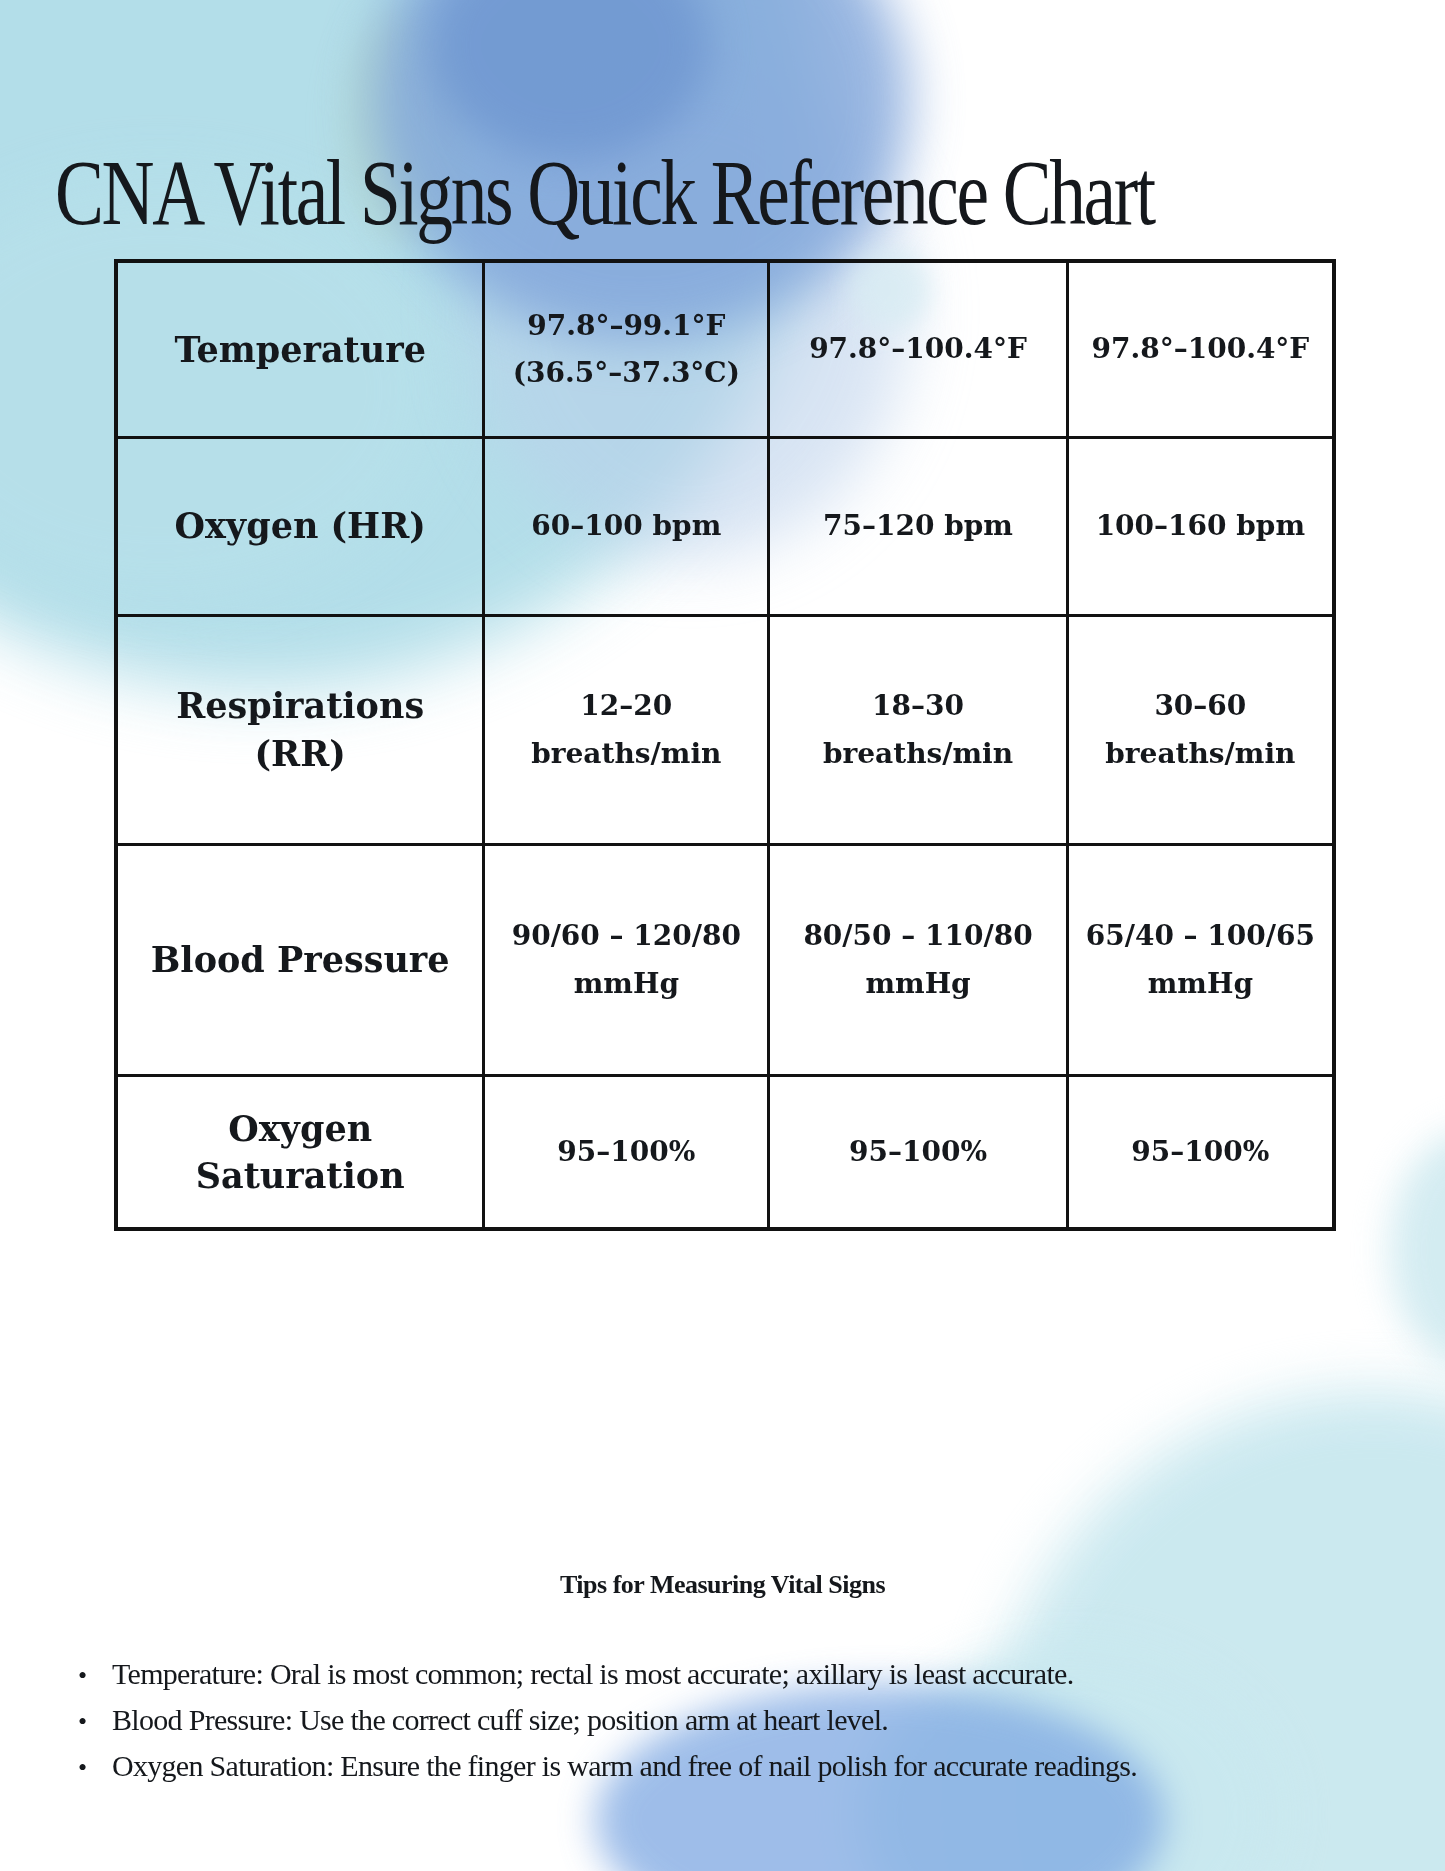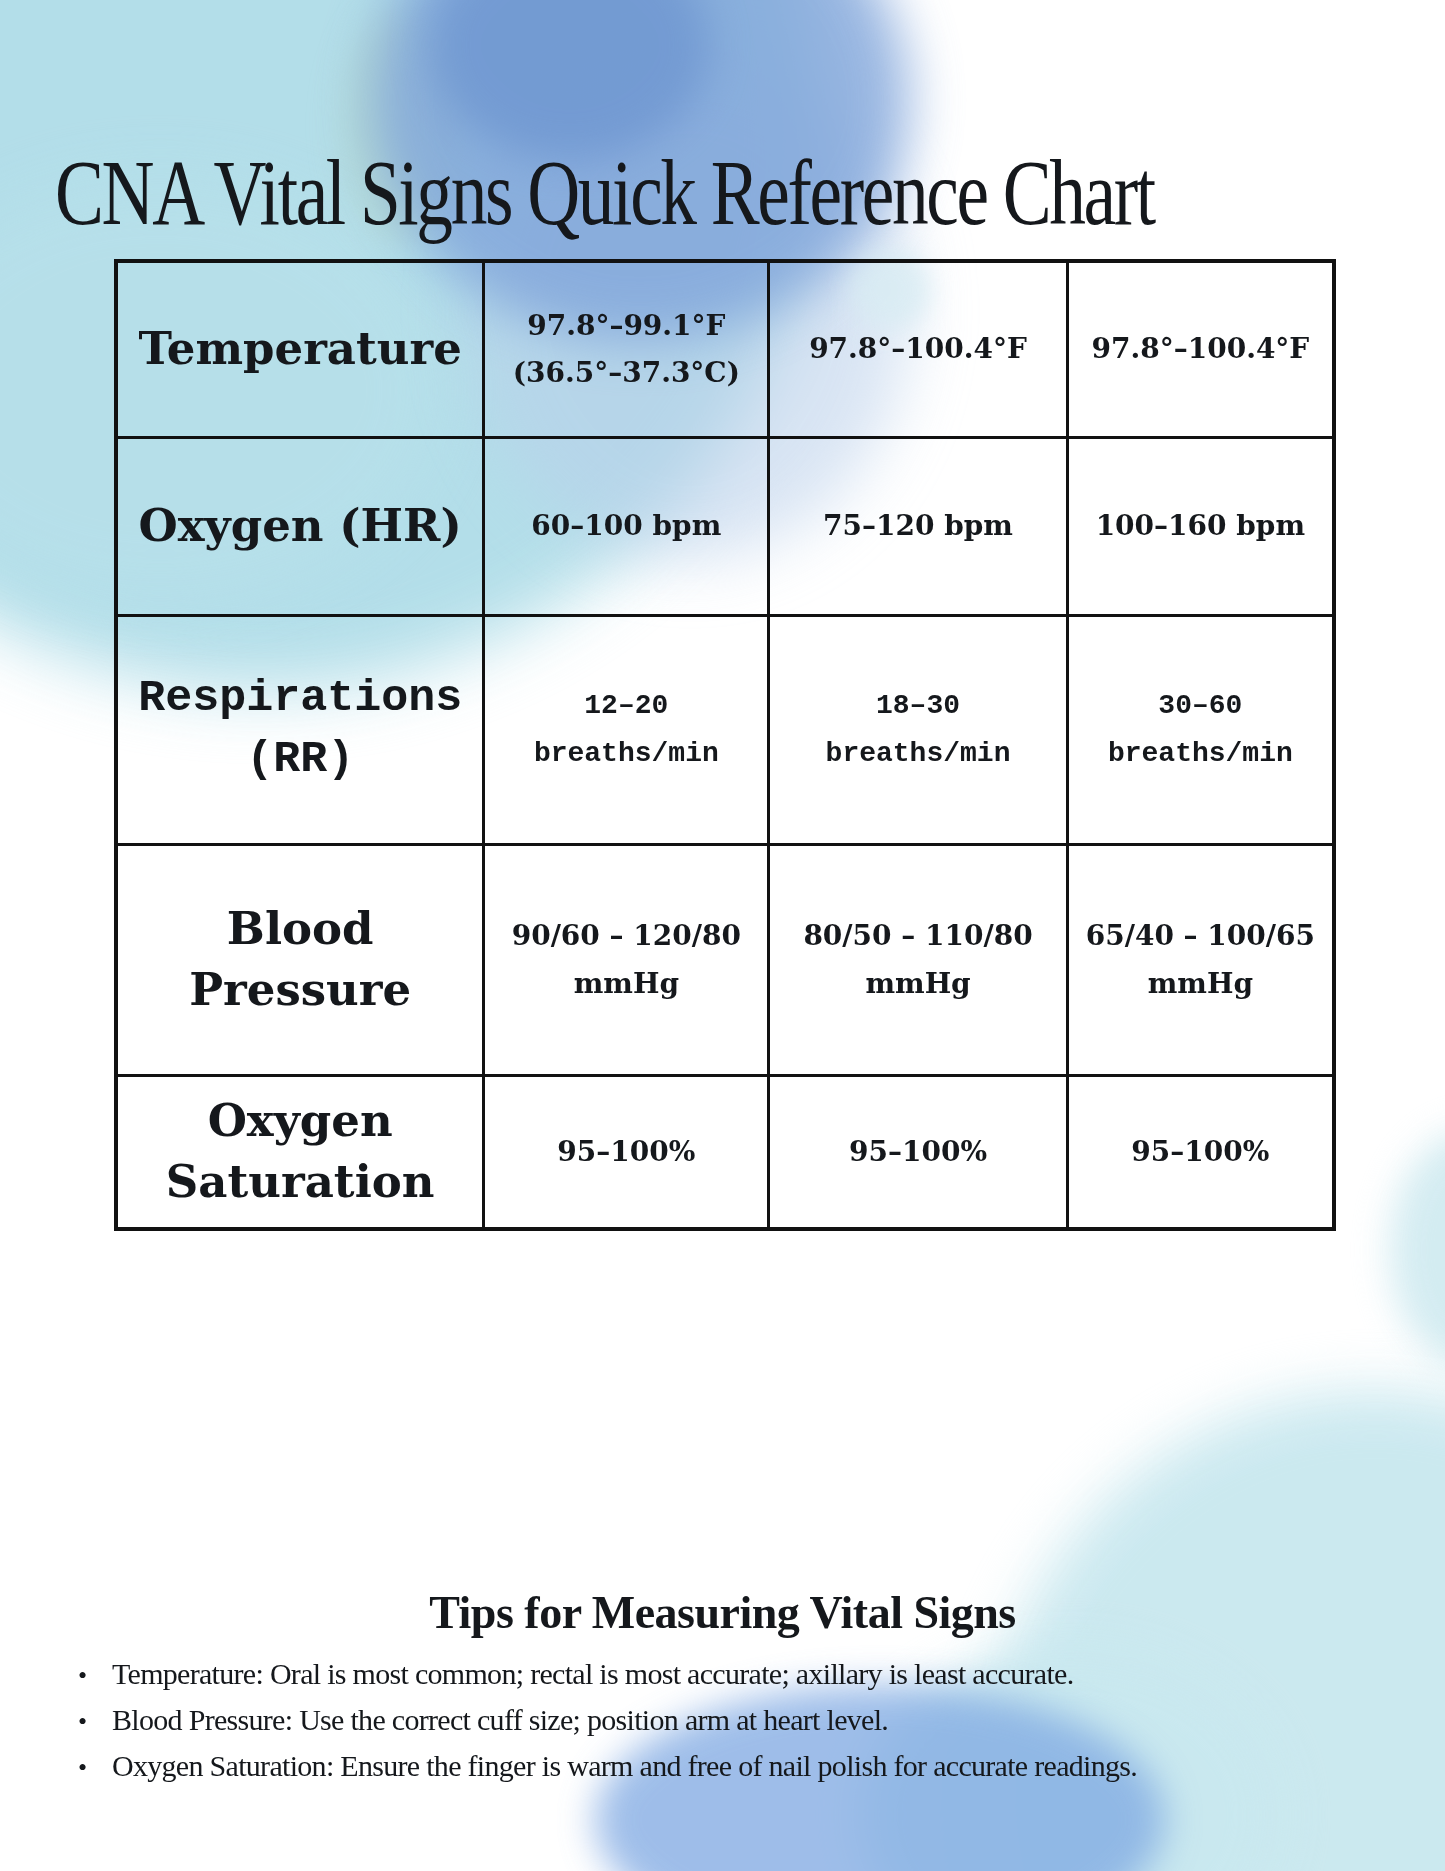--- a/index.html
+++ b/index.html
@@ -45,32 +45,32 @@
   }
   .vtable td,.vtable th{
     border:3px solid #111;
     text-align:center;vertical-align:middle;
     padding:6px 10px;
     background:transparent;
   }
   .vtable{border:4px solid #111;}
   .vtable th{font-size:35px;font-weight:700;line-height:1.45;}
   .vtable td{font-size:28px;font-weight:700;line-height:1.7;}
-  .vtable td.rowlabel{font-size:45px;line-height:1.35;}
+  .vtable td.rowlabel{font-size:35px;line-height:1.35;}
   tr.r-head{height:230px;}
   tr.r-temp{height:176px;}
   tr.r-pulse{height:178px;}
-  tr.r-resp{height:229px;font-family:Liberation Mono, monospace;}
+  tr.r-resp{height:229px;}
   tr.r-bp{height:231px;}
   tr.r-oxy{height:154px;}
 
   
   .tips-heading{
     position:absolute;left:0;top:1548px;width:1445px;
-    text-align:center;font-size:46px;font-weight:700;
+    text-align:center;font-size:26px;font-weight:700;
     letter-spacing:-0.5px;
   }
   .tips-list{
     position:absolute;left:78px;top:1652px;width:1320px;
     margin:0;padding:0;list-style:none;
   }
   .tips-list li{
     font-size:30px;line-height:44px;letter-spacing:-0.7px;
     white-space:nowrap;
   }

